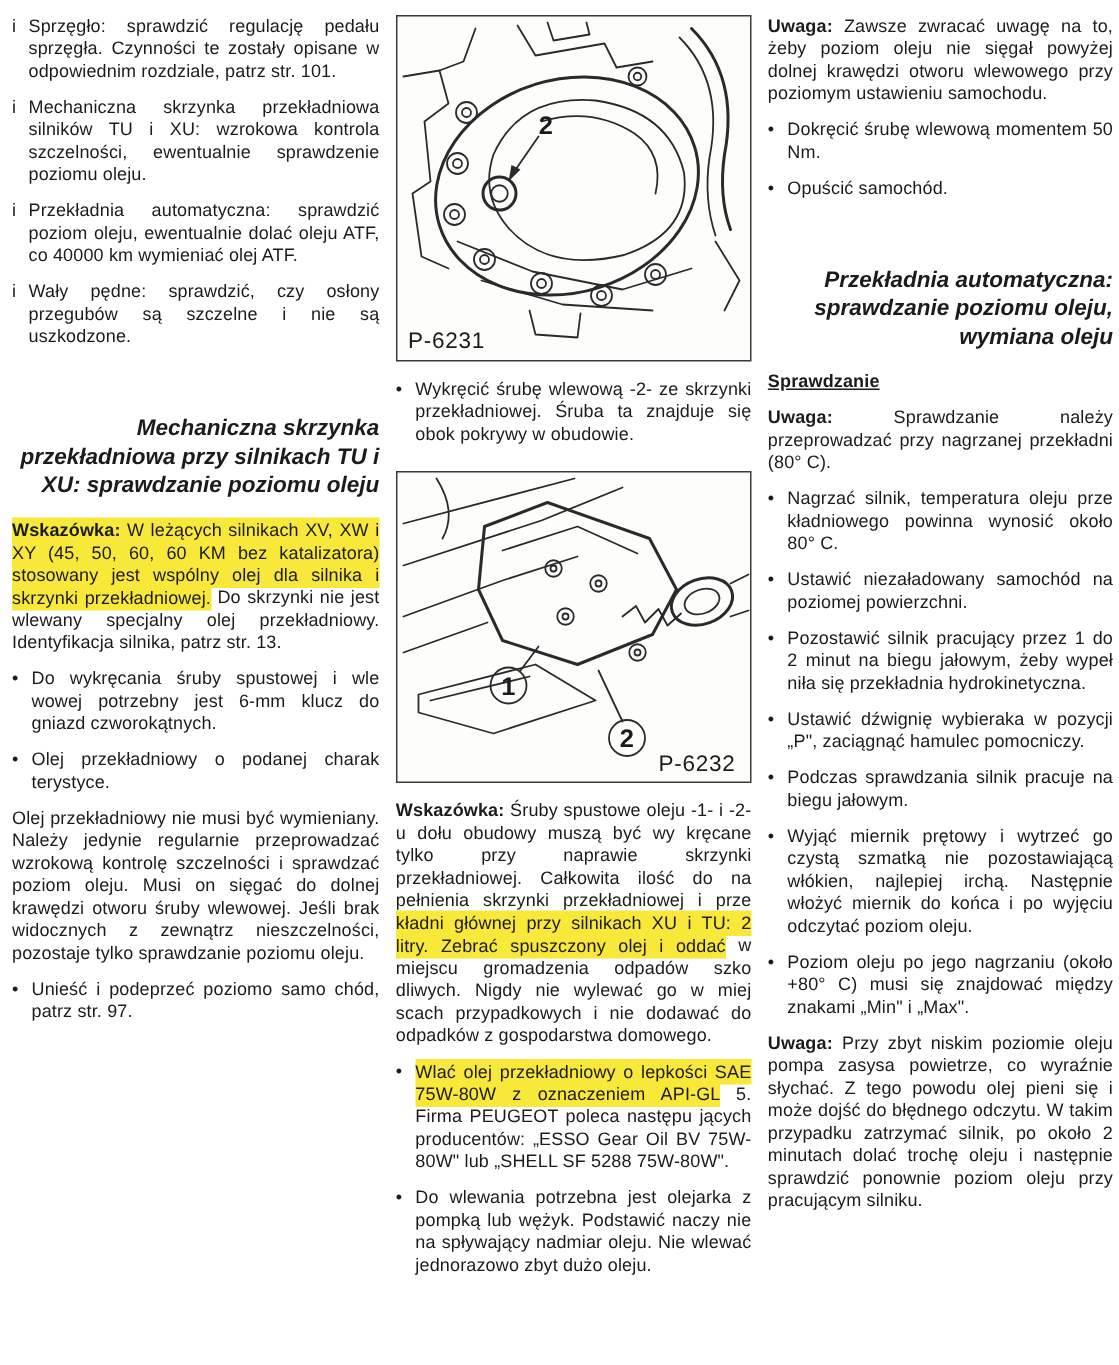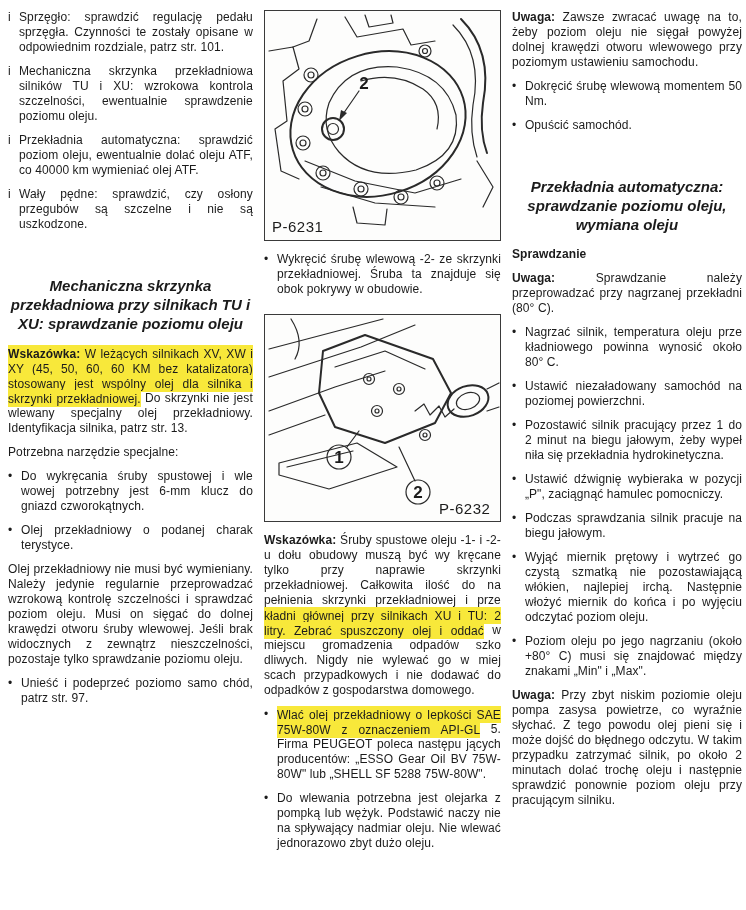--- a/index.html
+++ b/index.html
@@ -14,24 +14,24 @@
   .col-left{width:248px;}
   .col-mid{width:238px;}
   .col-right{width:233px;}
   p.para{margin:0 0 9px 0;}
   .li{display:flex;margin:0 0 9px 0;}
   .marker{flex:0 0 13px;width:13px;}
   .li-i .marker{flex:0 0 11px;width:11px;}
   .li-body{flex:1 1 auto;text-align:justify;}
   .heading{
     font-size:15px;line-height:19px;font-weight:bold;font-style:italic;
-    text-align:center;margin:44px 0 13px 0;letter-spacing:0;
+    text-align:right;margin:44px 0 13px 0;letter-spacing:0;
   }
   .col .heading:first-child{margin-top:0;}
-  .subheading{font-weight:bold;text-align:left;margin:0 0 9px 0;}
+  .subheading{font-weight:bold;text-align:left;margin:0 0 9px 0;text-decoration:underline;}
   .b{font-weight:bold;}
   .hl{background:var(--hl,#f8e83a);padding:1.5px 0;}
   .figure{
     border:1.3px solid #3a3a3a;background:#fdfdfc;
     margin:0 0 11px 0;position:relative;
   }
   .figure.fig-second{margin-top:17px;}
   .figure svg{display:block;}
   .figure svg .ln{stroke:var(--line,#2a2a2a);fill:none;stroke-width:1.2;stroke-linecap:round;stroke-linejoin:round;}
   .figure svg .ln-bold{stroke:var(--line,#2a2a2a);fill:none;stroke-width:2;stroke-linecap:round;stroke-linejoin:round;}
@@ -56,21 +56,20 @@
       <div class="li li-i">
         <span class="marker">i</span>
         <span class="li-body"><span>Przekładnia automatyczna: sprawdzić poziom oleju, ewentualnie dolać oleju ATF, co 40000 km wymieniać olej ATF.</span></span>
       </div>
       <div class="li li-i">
         <span class="marker">i</span>
         <span class="li-body"><span>Wały pędne: sprawdzić, czy osłony przegubów są szczelne i nie są uszkodzone.</span></span>
       </div>
       <div class="heading">Mechaniczna skrzynka przekładniowa przy silnikach TU i XU: sprawdzanie poziomu oleju</div>
       <p class="para"><span class="b hl">Wskazówka:</span><span class="hl"> W leżących silnikach XV, XW i XY (45, 50, 60, 60 KM bez katalizatora) stosowany jest wspólny olej dla silnika i skrzynki przekładniowej.</span><span> Do skrzynki nie jest wlewany specjalny olej przekładniowy. Identyfikacja silnika, patrz str. 13.</span></p>
-      <p class="para"><span>Potrzebna narzędzie specjalne:</span></p>
       <div class="li">
         <span class="marker">•</span>
         <span class="li-body"><span>Do wykręcania śruby spustowej i wle wowej potrzebny jest 6-mm klucz do gniazd czworokątnych.</span></span>
       </div>
       <div class="li">
         <span class="marker">•</span>
         <span class="li-body"><span>Olej przekładniowy o podanej charak terystyce.</span></span>
       </div>
       <p class="para"><span>Olej przekładniowy nie musi być wymieniany. Należy jedynie regularnie przeprowadzać wzrokową kontrolę szczelności i sprawdzać poziom oleju. Musi on sięgać do dolnej krawędzi otworu śruby wlewowej. Jeśli brak widocznych z zewnątrz nieszczelności, pozostaje tylko sprawdzanie poziomu oleju.</span></p>
       <div class="li">

